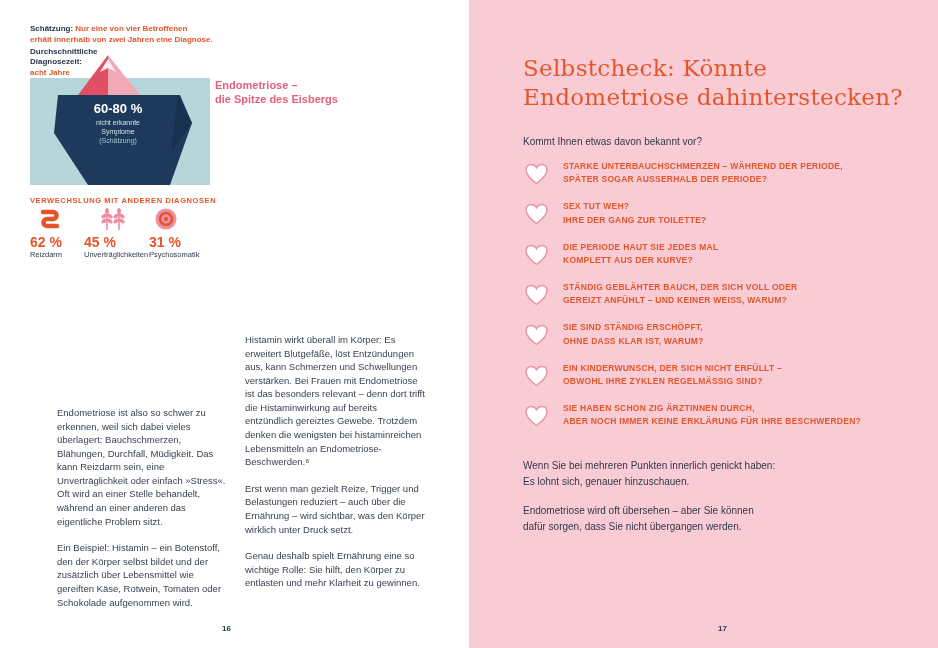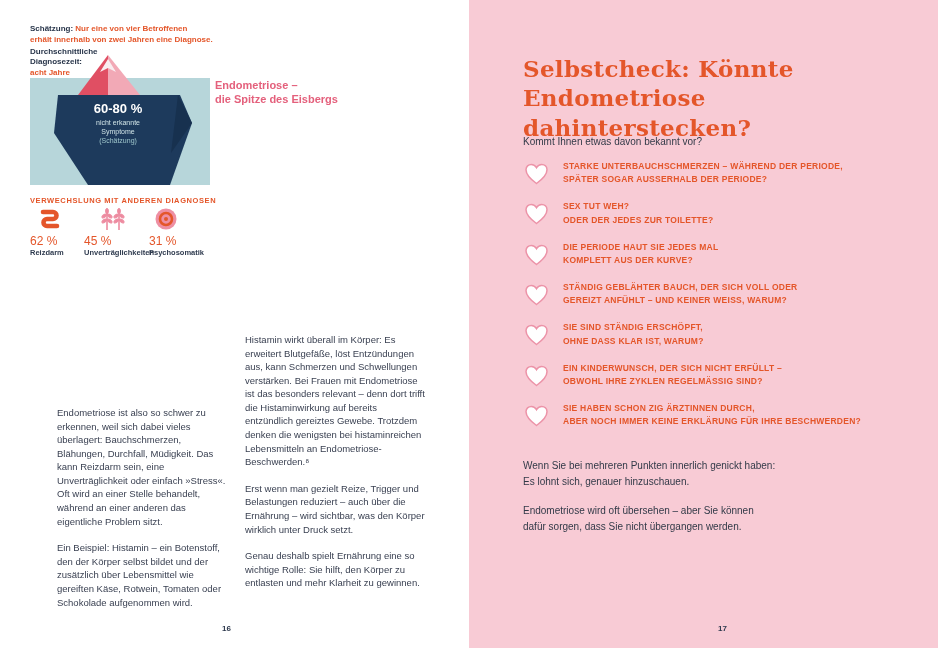--- a/index.html
+++ b/index.html
@@ -17,37 +17,37 @@
   .note2 { position:absolute; left:30px; top:47px; font-size:8px; line-height:1.3; font-weight:bold; }
 
   .iceberg-box { position:absolute; left:30px; top:55px; width:180px; height:130px; }
   .iceberg-caption { position:absolute; left:215px; top:78px; font-size:11px; font-weight:bold;
                      color:#e4607c; line-height:1.3; width:150px; }
 
   .confusion-title { position:absolute; left:30px; top:196px; font-size:7.5px; font-weight:bold;
                      color:#e4562a; letter-spacing:0.6px; white-space:nowrap; }
   .confusion-item { position:absolute; top:207px; white-space:nowrap; }
   .ci-icon { display:block; margin-bottom:3px; }
-  .ci-percent { font-size:12px; font-weight:normal; color:#e4562a; }
-  .ci-label { font-size:7.5px; font-weight:bold; color:#2e3a4e; }
+  .ci-percent { font-size:14px; font-weight:bold; color:#e4562a; }
+  .ci-label { font-size:7.5px; font-weight:normal; color:#2e3a4e; }
 
   .left-heading { position:absolute; left:57px; top:286px; font-family:"DejaVu Serif", serif;
                   font-weight:bold; font-size:25px; line-height:1.16; color:#e4562a; }
   .body-col { position:absolute; font-size:9.5px; line-height:1.43; color:#3a4152; }
   .col1 { left:57px; top:398px; width:172px; }
   .col2 { left:245px; top:325px; width:180px; }
   .body-col p { margin-bottom:13px;margin-top:8px; }
 
   .page-number { position:absolute; top:624px; font-size:8px; font-weight:bold; color:#2e3a4e; }
   .pn-left  { left:222px; }
   .pn-right { left:249px; }
 
   
   .right-heading { position:absolute; left:54px; top:54px; font-family:"DejaVu Serif", serif;
-                   font-weight:bold; font-size:23px; line-height:1.28; color:#e4562a; letter-spacing:0.3px; }
+                   font-weight:normal; font-size:23px; line-height:1.28; color:#e4562a; letter-spacing:0.3px; }
   .intro { position:absolute; left:54px; top:136px; font-size:10px; color:#323a48; }
 
   .checklist { position:absolute; left:54px; top:160px; width:390px; }
   .check-item { display:flex; align-items:flex-start; margin-bottom:14px; }
   .check-item .heart { flex:0 0 auto; margin-right:13px; margin-top:1px; }
   .check-text { font-size:8.5px; font-weight:bold; color:#e4562a; line-height:1.55; letter-spacing:0.25px; }
 
   .outro { position:absolute; left:54px; font-size:10px; color:#323a48; line-height:1.55; }
   .outro1 { top:458px; }
   .outro2 { top:503px; }
@@ -166,21 +166,21 @@
           <div>SPÄTER SOGAR AUSSERHALB DER PERIODE?</div>
         </div>
       </div>
 
       <div class="check-item">
         <svg class="heart" width="27" height="25" viewBox="0 0 27 25">
             <path d="M13.5 22.5 C6 17 3 12.6 3 8.7 C3 5.6 5.4 3.4 8.3 3.4 C10.4 3.4 12.4 4.7 13.5 6.7 C14.6 4.7 16.6 3.4 18.7 3.4 C21.6 3.4 24 5.6 24 8.7 C24 12.6 21 17 13.5 22.5 Z" fill="#ffffff" stroke="#ec93a8" stroke-width="1.5"></path>
           </svg>
         <div class="check-text">
           <div>SEX TUT WEH?</div>
-          <div>ODER DER JEDES ZUR TOILETTE?</div>
+          <div>IHRE DER GANG ZUR TOILETTE?</div>
         </div>
       </div>
 
       <div class="check-item">
         <svg class="heart" width="27" height="25" viewBox="0 0 27 25">
             <path d="M13.5 22.5 C6 17 3 12.6 3 8.7 C3 5.6 5.4 3.4 8.3 3.4 C10.4 3.4 12.4 4.7 13.5 6.7 C14.6 4.7 16.6 3.4 18.7 3.4 C21.6 3.4 24 5.6 24 8.7 C24 12.6 21 17 13.5 22.5 Z" fill="#ffffff" stroke="#ec93a8" stroke-width="1.5"></path>
           </svg>
         <div class="check-text">
           <div>DIE PERIODE HAUT SIE JEDES MAL</div>
           <div>KOMPLETT AUS DER KURVE?</div>

